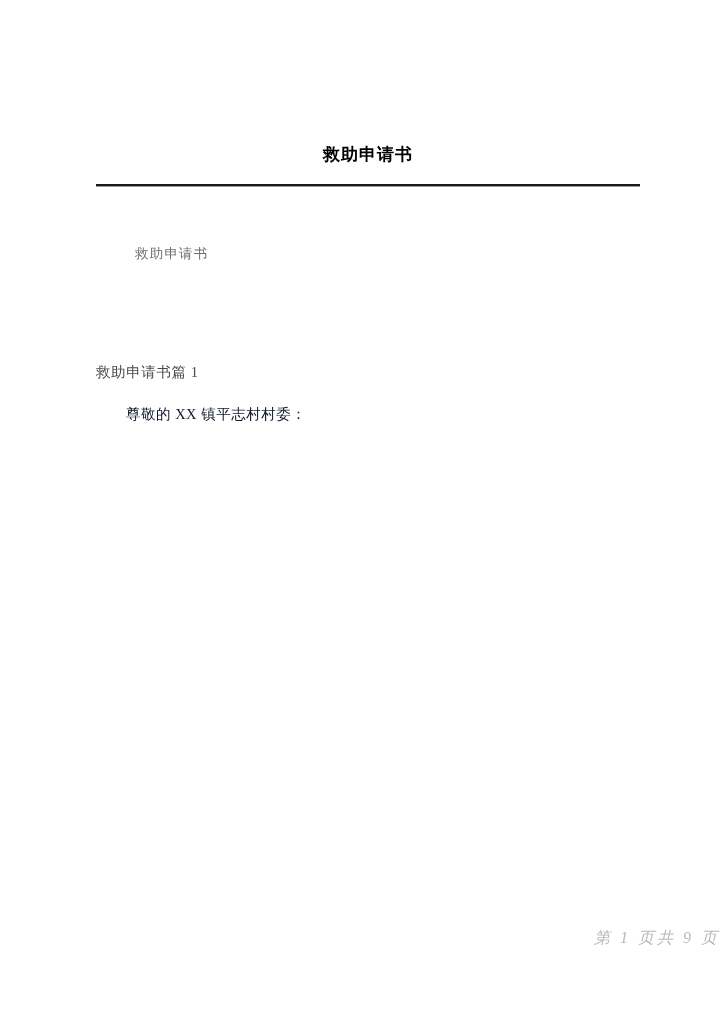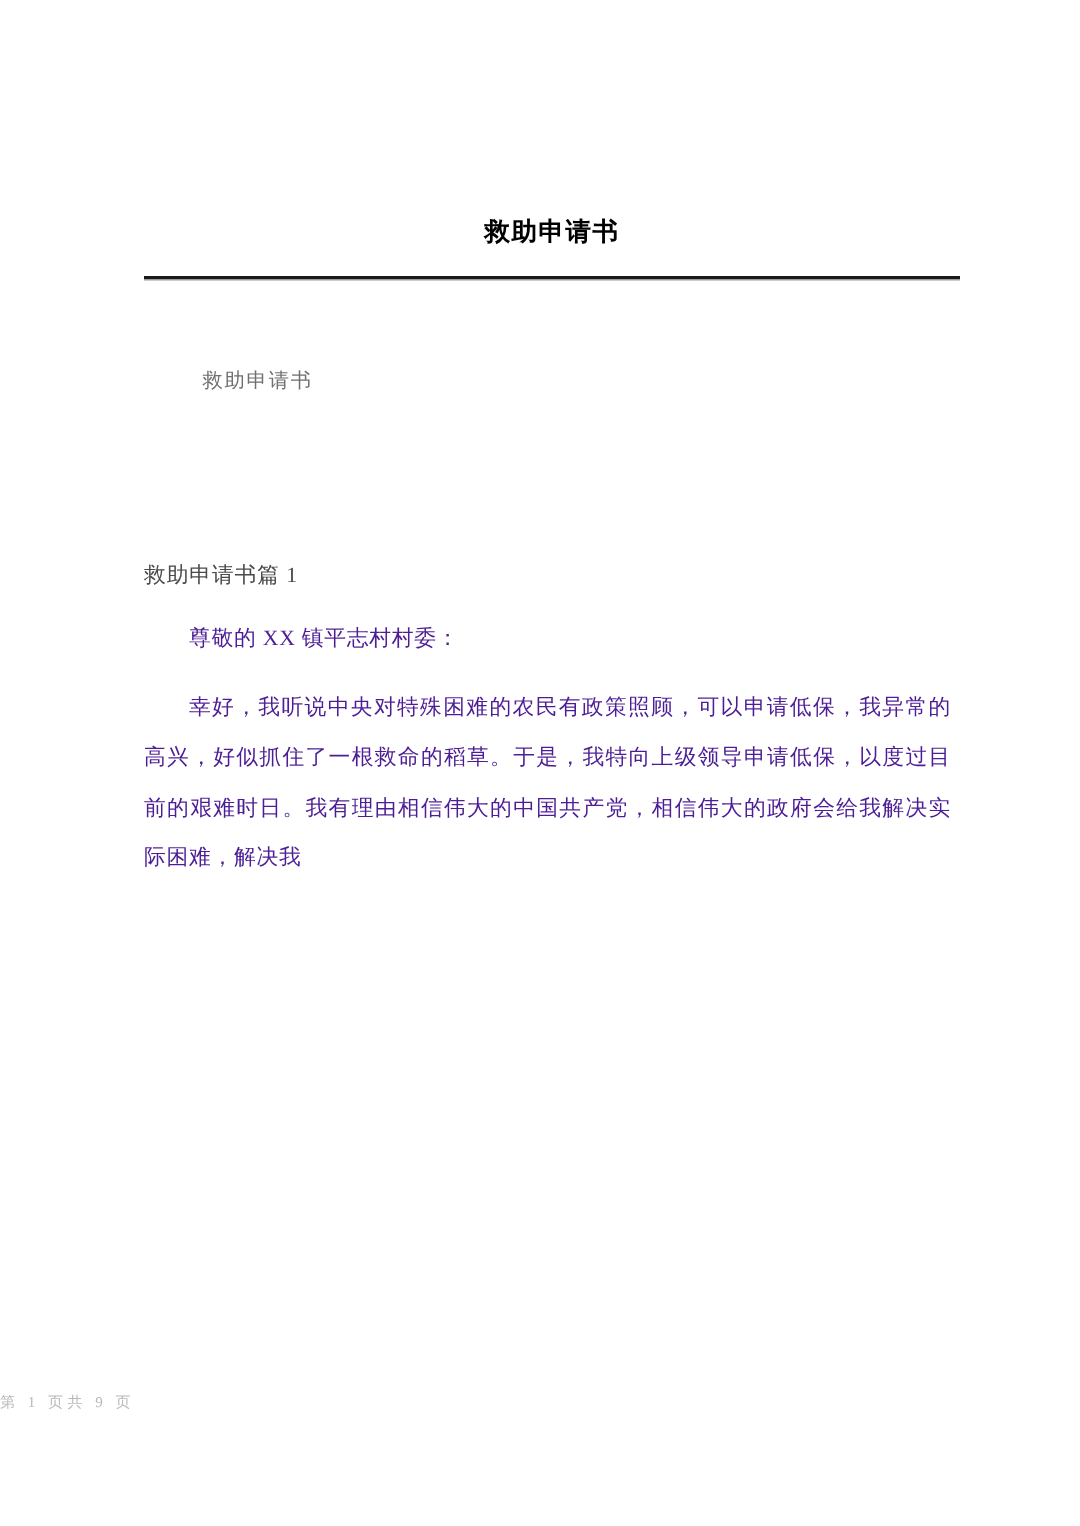--- a/index.html
+++ b/index.html
@@ -62,55 +62,55 @@
     letter-spacing: 1.2px;
     line-height: 22px;
   }
 
   
   .body-block {
     position: absolute;
     top: 356px;
     left: 96px;
     width: 538px;
-    margin-top: 12px;
   }
 
   .section-heading {
     font-size: 14.5px;
     color: #4a4a4c;
     letter-spacing: 0.6px;
     line-height: 32px;
     margin: 0 0 10px 0;
     text-align: left;
   }
 
   .para {
     font-size: 14.5px;
-    color: #4c1d95;
+    color: #0f172a;
     line-height: 33.5px;
     margin: 0 0 12px 0;
     text-align: justify;
     text-justify: inter-character;
     text-indent: 30px;
     letter-spacing: 0.5px;
     word-break: break-all;
   }
   .para:last-child { margin-bottom: 0; }
 
   
   .page-footer {
     position: absolute;
     top: 928px;
     left: 0;
     width: 720px;
-    text-align: left;
-    font-size: 10px;
+    text-align: right;
+    font-size: 16px;
     color: #b9b9bd;
     letter-spacing: 3px;
+    font-style: italic;
   }
   .page-footer .pf-num { letter-spacing: 3px; }
 </style>
 </head>
 <body>
 
 <div class="page">
 
   <div class="doc-title">救助申请书</div>
 
@@ -121,21 +121,20 @@
 
   <div class="doc-subtitle">救助申请书</div>
 
   <div class="body-block">
 
     <div class="section-heading">救助申请书篇 1</div>
 
     <p class="para">尊敬的 XX 镇平志村村委：</p>
 
 
-    <p class="para">幸好，我听说中央对特殊困难的农民有政策照顾，可以申请低保，我异常的高兴，好似抓住了一根救命的稻草。于是，我特向上级领导申请低保，以度过目前的艰难时日。我有理由相信伟大的中国共产党，相信伟大的政府会给我解决实际困难，解决我</p>
 
   </div>
 
   <div class="page-footer">
     <span class="pf-num">第 1 页共 9 页</span>
   </div>
 
 </div>
 
 </body></html>

